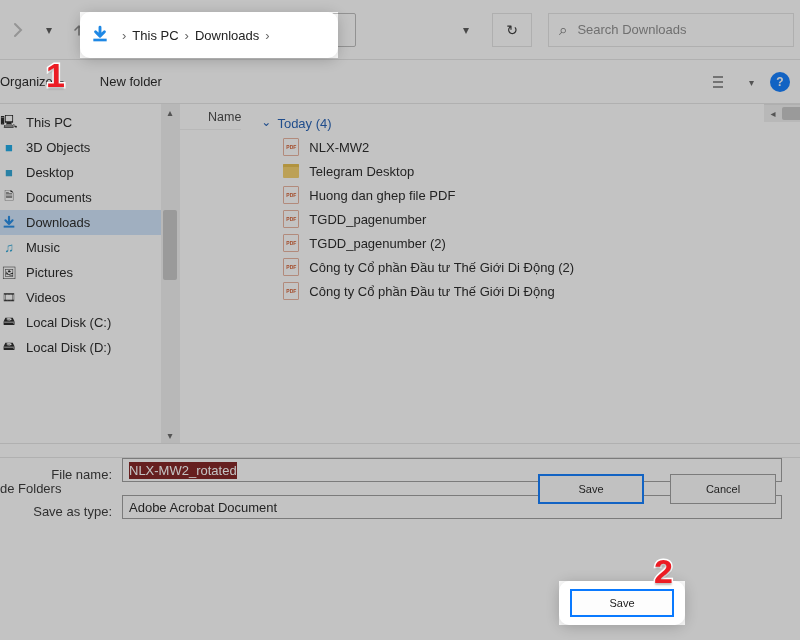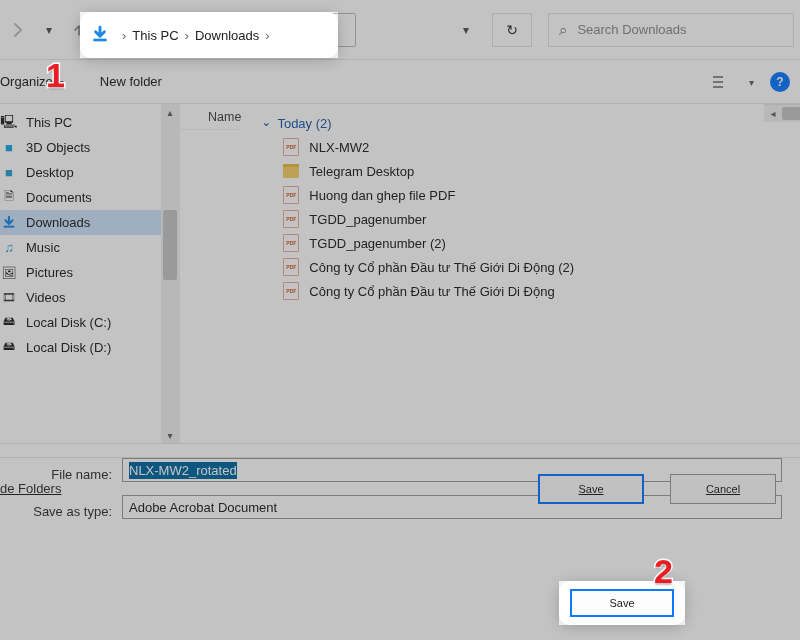--- a/index.html
+++ b/index.html
@@ -200,29 +200,28 @@
   }
   .form-label {
     width: 110px; text-align:right; padding-right: 10px; color:#333;
   }
   .form-field {
     flex:1; height:24px; border:1px solid #9c9c9c; padding:0 6px;
     display:flex; align-items:center; background:#fff;
     font-size:13px;
   }
   .form-field.sel { justify-content:flex-start; }
-  .filename-sel { background:#0369a1; color:#fff; padding:1px 0px; }
+  .filename-sel { background:#7f1d1d; color:#fff; padding:1px 0px; }
 
   .footer {
     position:absolute; left:0; right:0; bottom:0;
     height: 62px;
     display:flex; align-items:center; justify-content:space-between;
     padding: 0 24px 0 0;
     border-top:1px solid #e5e5e5;
-    text-decoration:underline;
   }
   .footer-left { color:#333; padding-left:0; }
   .footer-buttons { display:flex; gap:26px; align-items:center; }
   .btn {
     min-width: 106px; height:30px;
     border:1px solid #9c9c9c; background:#fdfdfd;
     display:flex; align-items:center; justify-content:center;
     font-size:11px; cursor:default;
   }
   .btn.primary { border:2px solid #0a7aff; }
@@ -389,21 +388,21 @@
           </div>
         <div class="arrow">▾</div>
       </div>
     </div>
 
     <div class="content">
       <div class="col-header">Name</div>
       <div class="file-scroll" id="fileList">
           <div class="group-head">
             <span class="group-chev"></span>
-            <span>Today (2)</span>
+            <span>Today (4)</span>
           </div>
           <div class="file-row">
             <span class="pdf-ico"></span>
             <span>NLX-MW2</span>
           </div>
           <div class="file-row">
             <span class="folder-ico"></span>
             <span>Telegram Desktop</span>
           </div>
           <div class="file-row">

